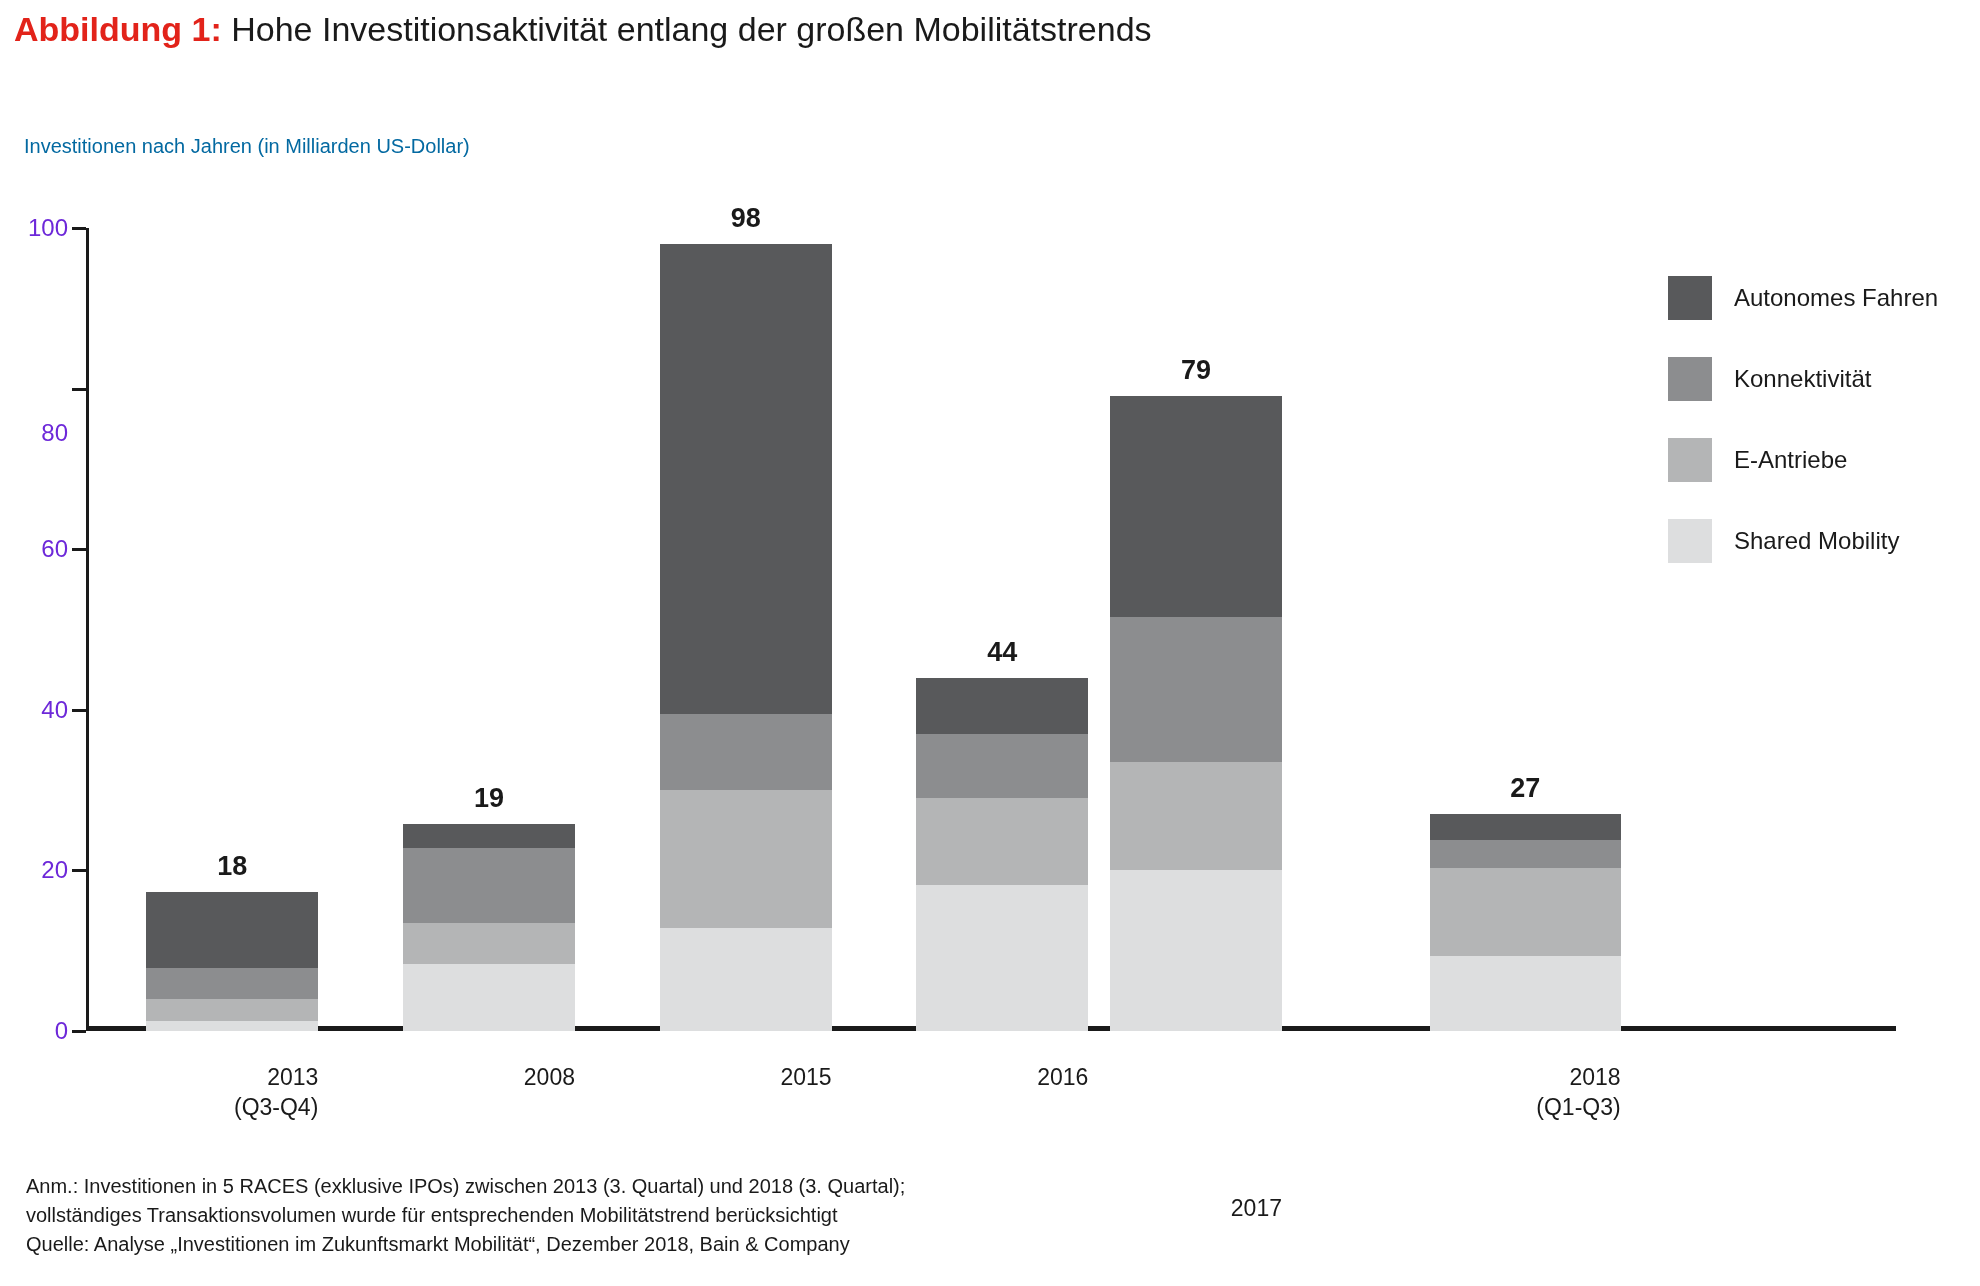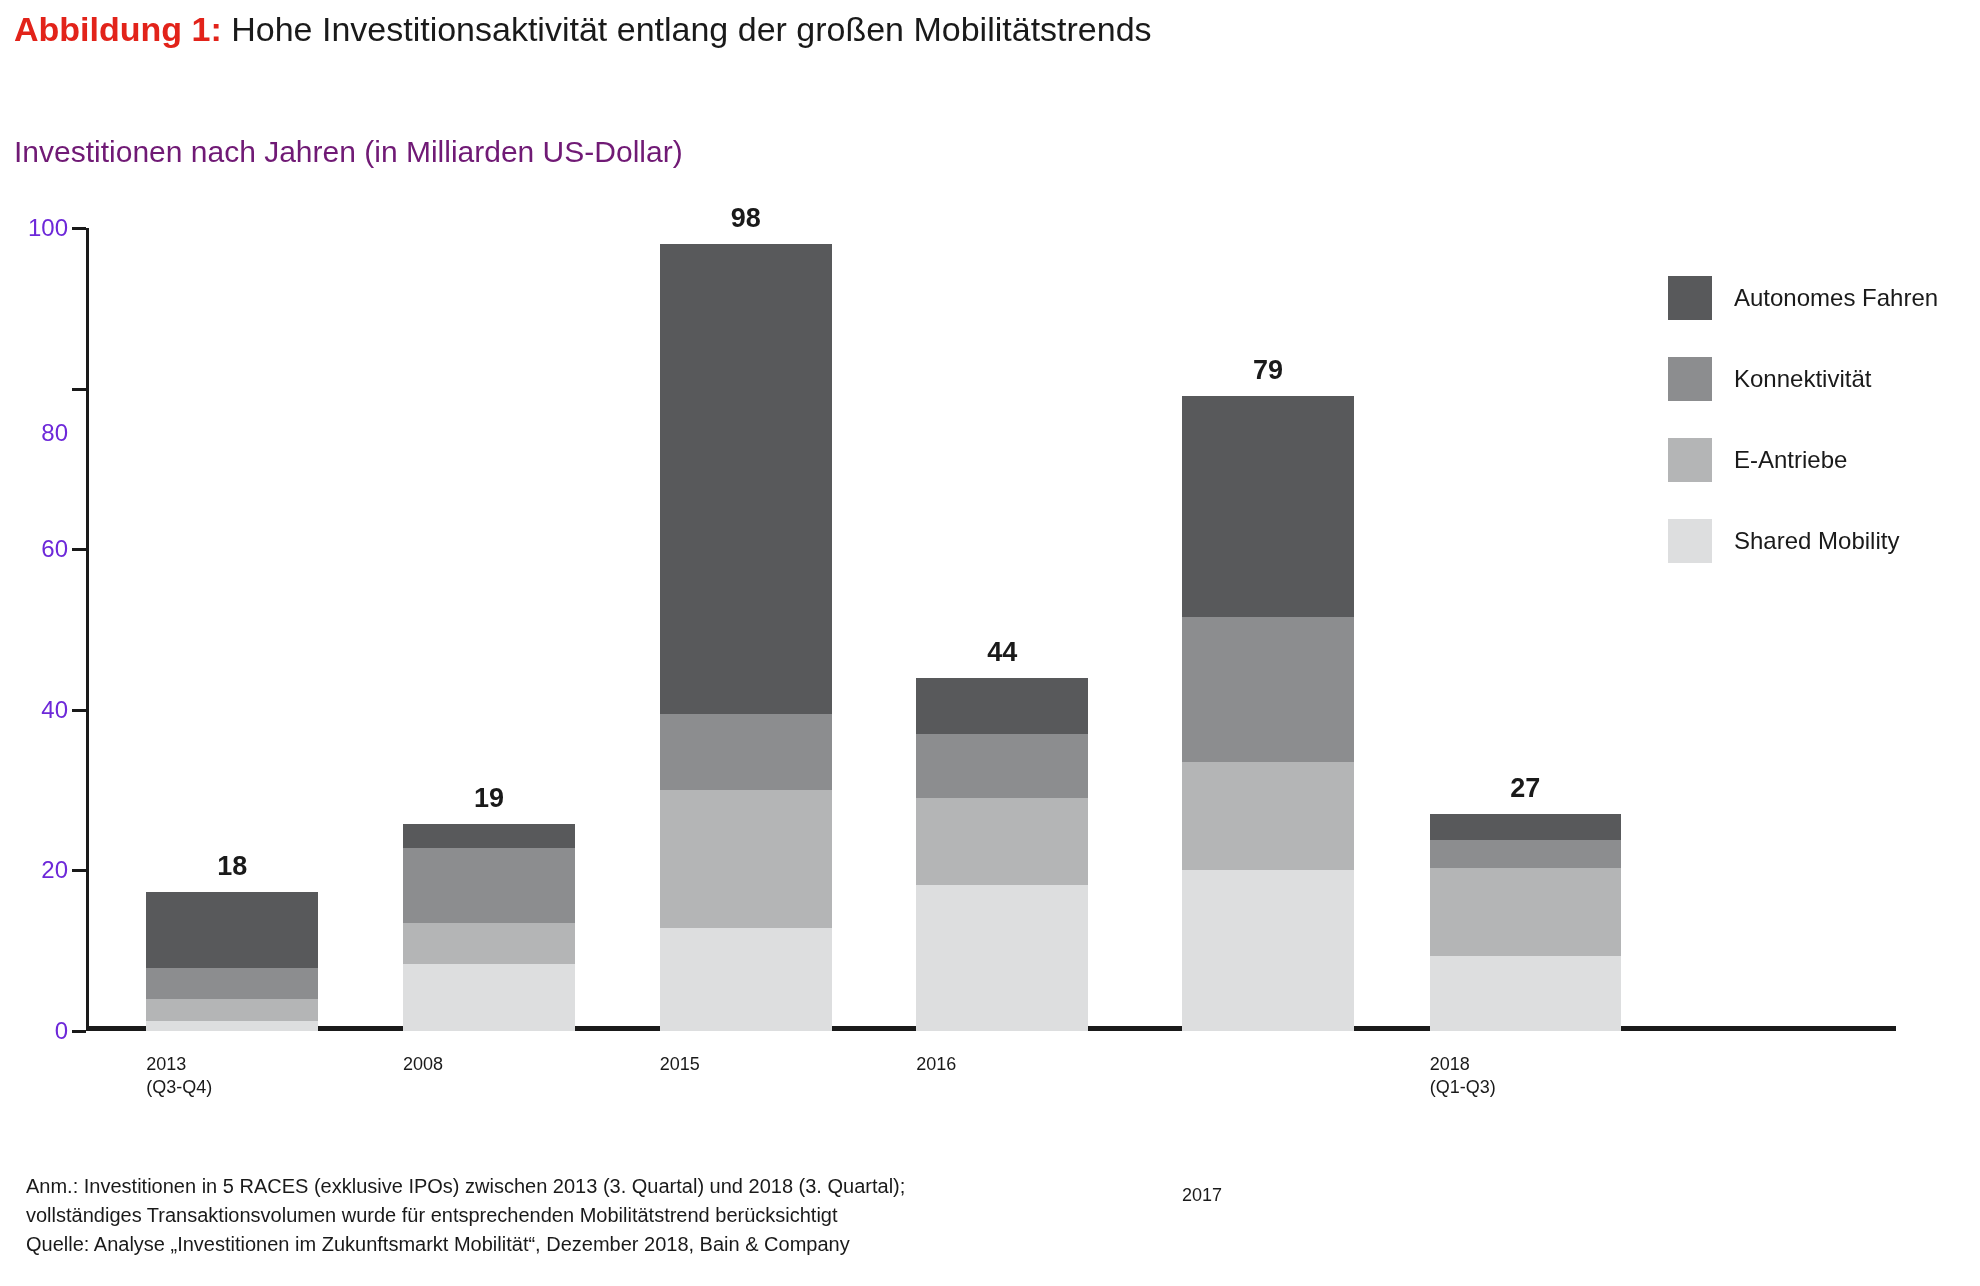--- a/index.html
+++ b/index.html
@@ -29,24 +29,24 @@
     font-weight: bold;
   }
   .title-text {
     color: #1a1a1a;
     font-weight: normal;
   }
 
   
   .subtitle {
     position: absolute;
-    left: 14px;
+    left: 24px;
     top: 135px;
-    font-size: 30px;
-    color: #701a75;
+    font-size: 20px;
+    color: #0369a1;
   }
 
   
   .plot {
     position: absolute;
     left: 86px;
     top: 228px;
     width: 1540px;
     height: 803px;
   }
@@ -104,24 +104,25 @@
     position: absolute;
     width: 100%;
     text-align: center;
     font-size: 27px;
     font-weight: bold;
     color: #1a1a1a;
   }
   .cat-label {
     position: absolute;
     width: 100%;
-    text-align: left;
-    font-size: 18px;
+    text-align: right;
+    font-size: 23px;
     color: #1a1a1a;
     line-height: 1.3;
+    margin-top: 10px;
   }
   .cat-label .sub {
     display: block;
   }
 
   
   .legend {
     position: absolute;
     left: 1668px;
     top: 276px;
@@ -206,21 +207,21 @@
         <div class="cat-label" style="top: 808.94px;"><span>2015</span></div>
       </div>
       <div class="bar-group" style="width: 172px; left: 830.333px; height: 353.32px;">
         <div class="seg" style="height: 146.146px; bottom: 0px; background: rgb(221, 222, 223);"></div>
         <div class="seg" style="height: 86.724px; bottom: 146.146px; background: rgb(180, 181, 182);"></div>
         <div class="seg" style="height: 64.24px; bottom: 232.87px; background: rgb(140, 141, 143);"></div>
         <div class="seg" style="height: 56.21px; bottom: 297.11px; background: rgb(88, 89, 91);"></div>
         <div class="bar-total" style="bottom: 363.32px;">44</div>
         <div class="cat-label" style="top: 375.32px;"><span>2016</span></div>
       </div>
-      <div class="bar-group" style="width: 172px; left: 1096px; height: 504px;">
+      <div class="bar-group" style="width: 172px; left: 1024px; height: 504px;">
         <div class="seg" style="height: 160.6px; bottom: 0px; background: rgb(221, 222, 223);"></div>
         <div class="seg" style="height: 108.405px; bottom: 160.6px; background: rgb(180, 181, 182);"></div>
         <div class="seg" style="height: 144.54px; bottom: 269.005px; background: rgb(140, 141, 143);"></div>
         <div class="seg" style="height: 221.628px; bottom: 413.545px; background: rgb(88, 89, 91);"></div>
         <div class="bar-total" style="bottom: 645.173px;">79</div>
         <div class="cat-label" style="top: 657.173px;"><span>2017</span></div>
       </div>
       <div class="bar-group" style="width: 191px; left: 1343.67px; height: 216.81px;">
         <div class="seg" style="height: 74.679px; bottom: 0px; background: rgb(221, 222, 223);"></div>
         <div class="seg" style="height: 88.33px; bottom: 74.679px; background: rgb(180, 181, 182);"></div>

